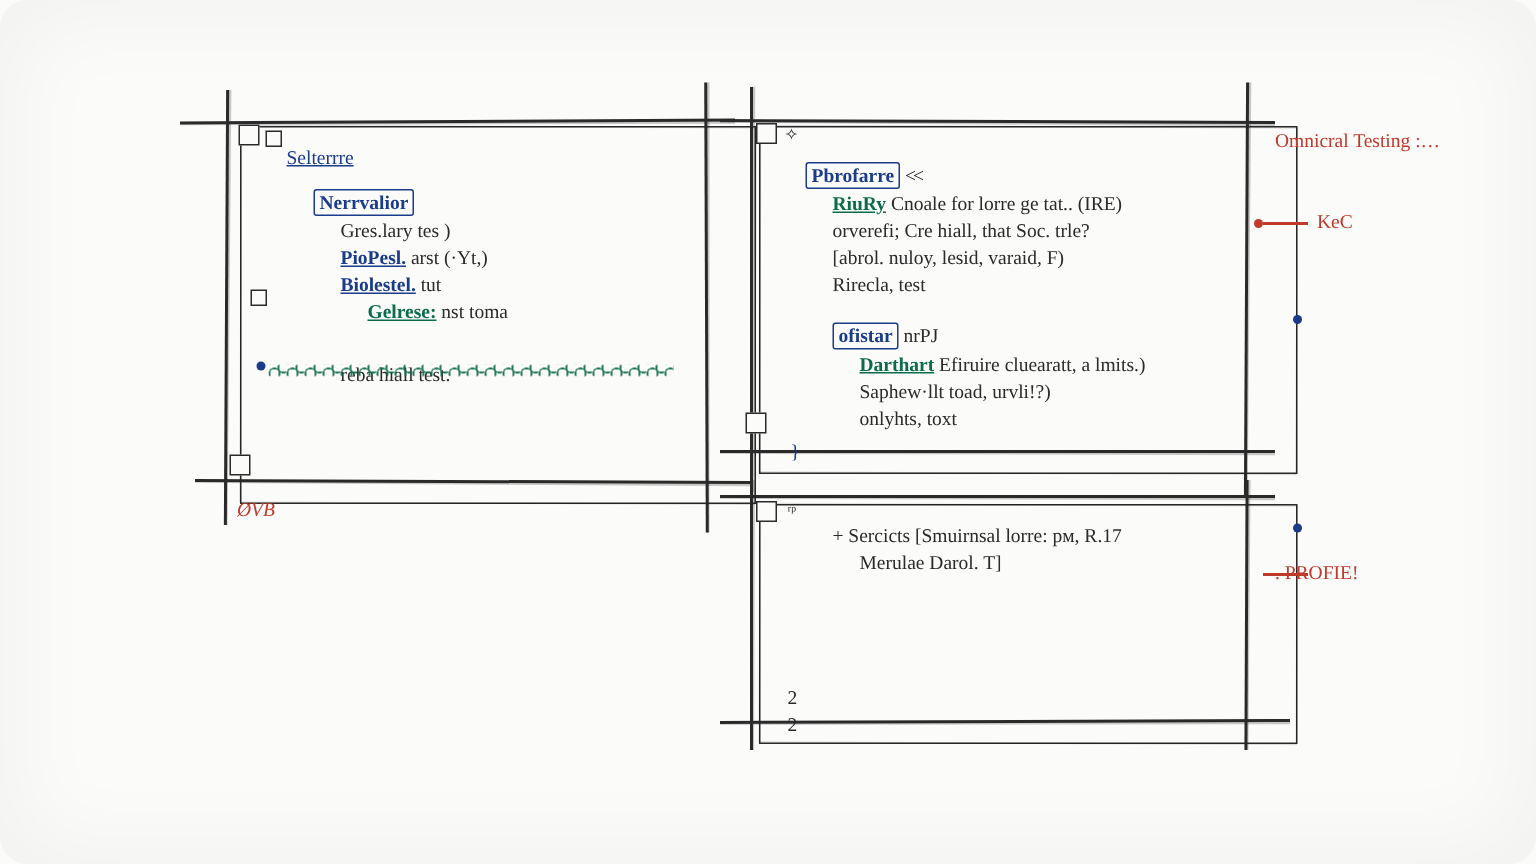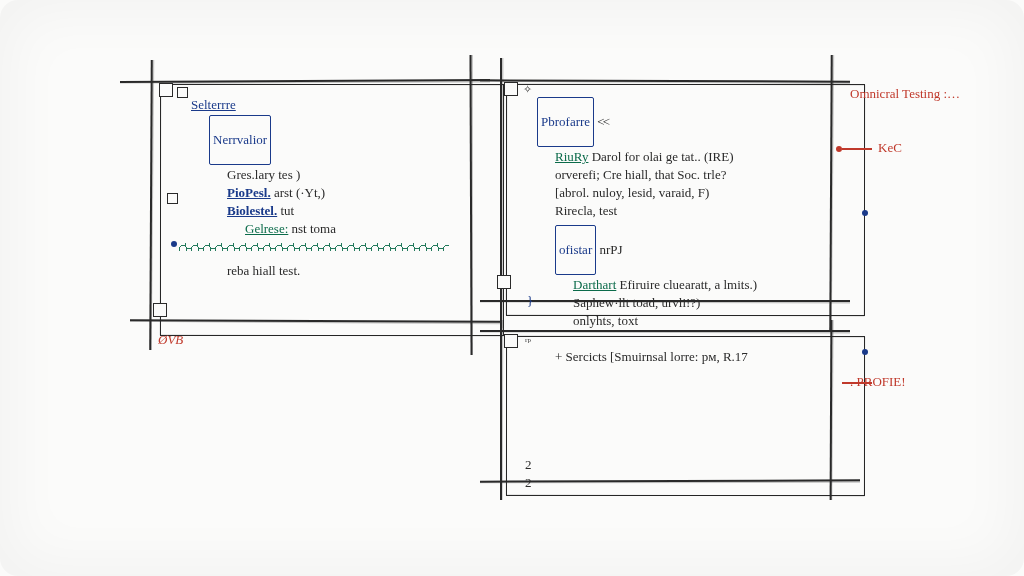--- a/index.html
+++ b/index.html
@@ -61,22 +61,22 @@
 
   .icon-square {
     position: absolute;
     width: 12px; height: 12px;
     border: 1.5px solid var(--ink);
     background: var(--paper);
   }
   .icon-square.small { width: 9px; height: 9px; }
 
   .title { color: var(--blue); text-decoration: underline; font-weight: 400; }
-  .tag   { color: var(--blue); border: 1px solid var(--blue); padding: 16px 3px; border-radius: 2px; font-weight: 400; display: inline-block; }
-  .kw-g  { color: var(--green); text-decoration: underline; font-weight: 400; text-align: center; }
+  .tag   { color: var(--blue); border: 1px solid var(--blue); padding: 0 3px; border-radius: 2px; font-weight: 700; display: inline-block; margin-top: 11px; }
+  .kw-g  { color: var(--green); text-decoration: underline; font-weight: 700; text-align: center; }
   .kw-b  { color: var(--blue); text-decoration: underline; font-weight: 700; }
   .txt   { color: var(--ink); }
   .line  { margin: 2px 0; white-space: nowrap; }
   .ind1  { padding-left: 18px; }
   .ind2  { padding-left: 36px; }
   .ind3  { padding-left: 54px; }
 
   .squiggle {
     position: absolute;
     height: 8px;
@@ -170,21 +170,21 @@
     <span class="icon-square" style="left:-3px; top:-3px;"></span>
     <span class="txt" style="position:absolute; left:16px; top:-2px; font-size:11px;">✧</span>
     <span class="icon-square" style="left:-10px; top:190px;"></span>
 
     <div class="line">
       <span class="tag">Pbrofarre</span>
       <span class="txt arrows">&lt;&lt;</span>
     </div>
     <div class="line ind1">
       <span class="kw-g">RiuRy</span>
-      <span class="txt">Darol for olai ge tat.. (IRE)</span>
+      <span class="txt">Cnoale for lorre ge tat.. (IRE)</span>
     </div>
     <div class="line ind1">
       <span class="txt">orverefi; Cre hiall, that Soc. trle?</span>
     </div>
     <div class="line ind1">
       <span class="txt">[abrol. nuloy, lesid, varaid, F)</span>
     </div>
     <div class="line ind1">
       <span class="txt">Rirecla, test</span>
     </div>
@@ -207,20 +207,23 @@
     <div class="dot blue" style="right:-4px; top:125px;"></div>
   </div>
 
   <div class="panel" style="left:356px; top:256px; width:315px; height:138px;">
 
     <span class="icon-square" style="left:-3px; top:-3px;"></span>
     <span class="txt" style="position:absolute; left:18px; top:-2px; font-size:11px;">ʳᵖ</span>
 
     <div class="line ind1">
       <span class="txt">+  Sercicts  [Smuirnsal lorre: pм, R.17</span>
+    </div>
+    <div class="line ind2">
+      <span class="txt">Merulae Darol. T]</span>
     </div>
     <span class="txt" style="position:absolute; left:18px; bottom:22px;">2</span>
     <span class="txt" style="position:absolute; left:18px; bottom:4px;">2</span>
     <div class="dot blue" style="right:-4px; top:12px;"></div>
   </div>
 
   <div class="annot" style="left:700px; top:6px;">Omnicral Testing :…</div>
 
   <div class="dot" style="left:686px; top:66px;"></div>
   <div class="dash" style="left:692px; top:68px;"></div>

